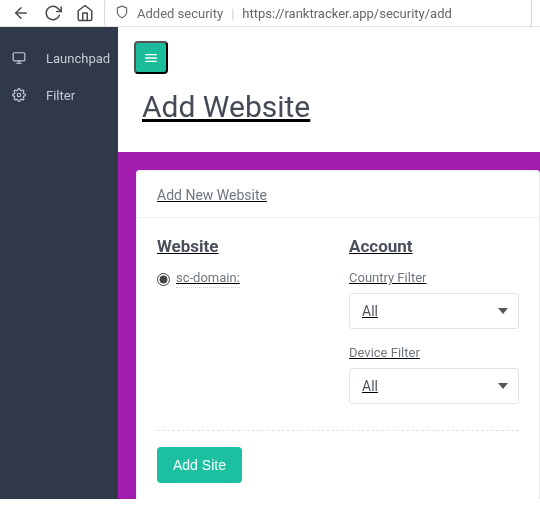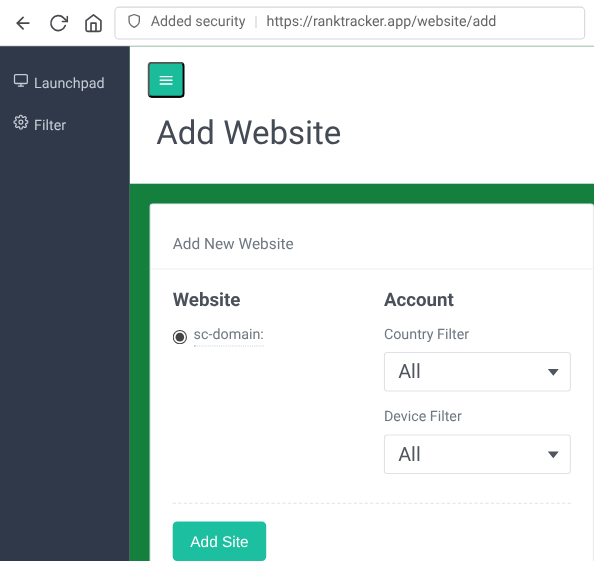--- a/index.html
+++ b/index.html
@@ -1,44 +1,44 @@
 <!DOCTYPE html>
 <html><head>
 <meta charset="utf-8">
 <style>
   * { box-sizing: border-box; margin: 0; padding: 0; }
   html, body { width: 540px; height: 510px; overflow: hidden; font-family: -apple-system, "Segoe UI", Roboto, Arial, sans-serif; }
   
-  .chrome { height: 42px; background: #fff; border-bottom: 1px solid #e3e3e3; display: flex; align-items: center; padding: 0 8px; gap: 6px; }
+  .chrome { height: 27px; background: #fff; border-bottom: 1px solid #e3e3e3; display: flex; align-items: center; padding: 0 8px; gap: 6px; }
   .chrome .icon-btn { width: 26px; height: 26px; display: inline-flex; align-items: center; justify-content: center; color: #49494d; border-radius: 4px; }
   .chrome .icon-btn svg { width: 18px; height: 18px; stroke: #49494d; }
   .addrbar { flex: 1; height: 30px; border: 1px solid #d8d8dc; border-radius: 4px; display: flex; align-items: center; padding: 0 10px; color: #6b6b6f; font-size: 13px; gap: 8px; overflow: hidden; white-space: nowrap; }
   .addrbar .sep { color: #cfcfcf; }
   .addrbar .url { color: #666; }
   
   .app { display: flex; height: calc(510px - 38px); }
   .sidebar { width: 118px; background: #2f3949; color: #c6ccd6; display: flex; flex-direction: column; padding-top: 14px; }
-  .side-item { display: flex; align-items: flex-end; gap: 5px; padding: 10px 12px; font-size: 13px; }
+  .side-item { display: flex; align-items: flex-start; gap: 20px; padding: 10px 12px; font-size: 13px; }
   .side-item svg { width: 14px; height: 14px; }
-  .content { flex: 1; background: #15803d; position: relative; overflow: hidden; }
+  .content { flex: 1; background: #a21caf; position: relative; overflow: hidden; text-decoration: underline; }
   .burger { position: absolute; left: 16px; top: 14px; width: 34px; height: 33px; background: #1abc9c; border-radius: 4px; display: flex; align-items: center; justify-content: center; }
   .burger svg { stroke: #fff; width: 16px; height: 16px; }
   .title-band { background: #fff; margin-top: 0; padding: 62px 0 28px 24px; }
   .page-title { font-size: 30px; font-weight: 400; color: #444b55; }
   .card { background: #fff; margin: 18px 0 0 18px; border: 1px solid #e9ecef; border-radius: 3px; box-shadow: 0 1px 2px rgba(0,0,0,.03); }
-  .card-head { padding: 28px 20px 14px; color: #6f7782; font-size: 14px; border-bottom: 1px solid #eceff2; }
+  .card-head { padding: 16px 20px 14px; color: #6f7782; font-size: 14px; border-bottom: 1px solid #eceff2; }
   .card-body { padding: 18px 20px 4px; }
   .cols { display: flex; gap: 22px; }
   .col { flex: 1; }
   .col-h { font-size: 17px; font-weight: 700; color: #4a515b; margin-bottom: 14px; }
   .radio-row { display: flex; align-items: center; gap: 6px; font-size: 13px; color: #6f7782; }
   .radio-row input { accent-color: #444; }
   .radio-row label { border-bottom: 1px dotted #cfd4da; padding-bottom: 2px; white-space: nowrap; }
   .field-label { font-size: 13px; color: #6f7782; margin-bottom: 8px; margin-top: 2px; }
-  .select { position: relative; height: 36px; border: 1px solid #dfe3e8; border-radius: 3px; display: flex; align-items: center; padding: 0 12px; font-size: 18px; color: #4f5660; background: #fff; margin-bottom: 16px; }
+  .select { position: relative; height: 36px; border: 1px solid #dfe3e8; border-radius: 3px; display: flex; align-items: center; padding: 0 12px; font-size: 14px; color: #4f5660; background: #fff; margin-bottom: 16px; }
   .select .caret { position: absolute; right: 10px; top: 50%; transform: translateY(-50%); }
   .select .caret svg { width: 10px; height: 10px; }
   .dash-sep { border-top: 1px dashed #dfe3e8; margin: 6px 20px 0 20px; }
   .card-foot { padding: 16px 20px 22px; }
   .btn-primary { background: #1cbf9f; color: #fff; border: none; border-radius: 4px; padding: 10px 16px; font-size: 14px; cursor: pointer; text-align: right; }
 </style>
 </head>
 <body>
 
 <div class="chrome">
@@ -61,21 +61,21 @@
       </svg>
   </div>
   <div class="addrbar">
     <span>
       <svg width="14" height="14" viewBox="0 0 24 24" fill="none" stroke="#6b6b6f" stroke-width="2" stroke-linecap="round" stroke-linejoin="round">
           <path d="M12 22s8-4 8-10V5l-8-3-8 3v7c0 6 8 10 8 10z"></path>
         </svg>
     </span>
     <span>Added security</span>
     <span class="sep">|</span>
-    <span class="url">https://ranktracker.app/website/add</span>
+    <span class="url">https://ranktracker.app/security/add</span>
   </div>
 </div>
 
 <div class="app">
 
   <nav class="sidebar">
     <div class="side-item">
       <span>
         <svg viewBox="0 0 24 24" fill="none" stroke="#c6ccd6" stroke-width="2" stroke-linecap="round" stroke-linejoin="round">
             <rect x="2" y="3" width="20" height="14" rx="2"></rect>

